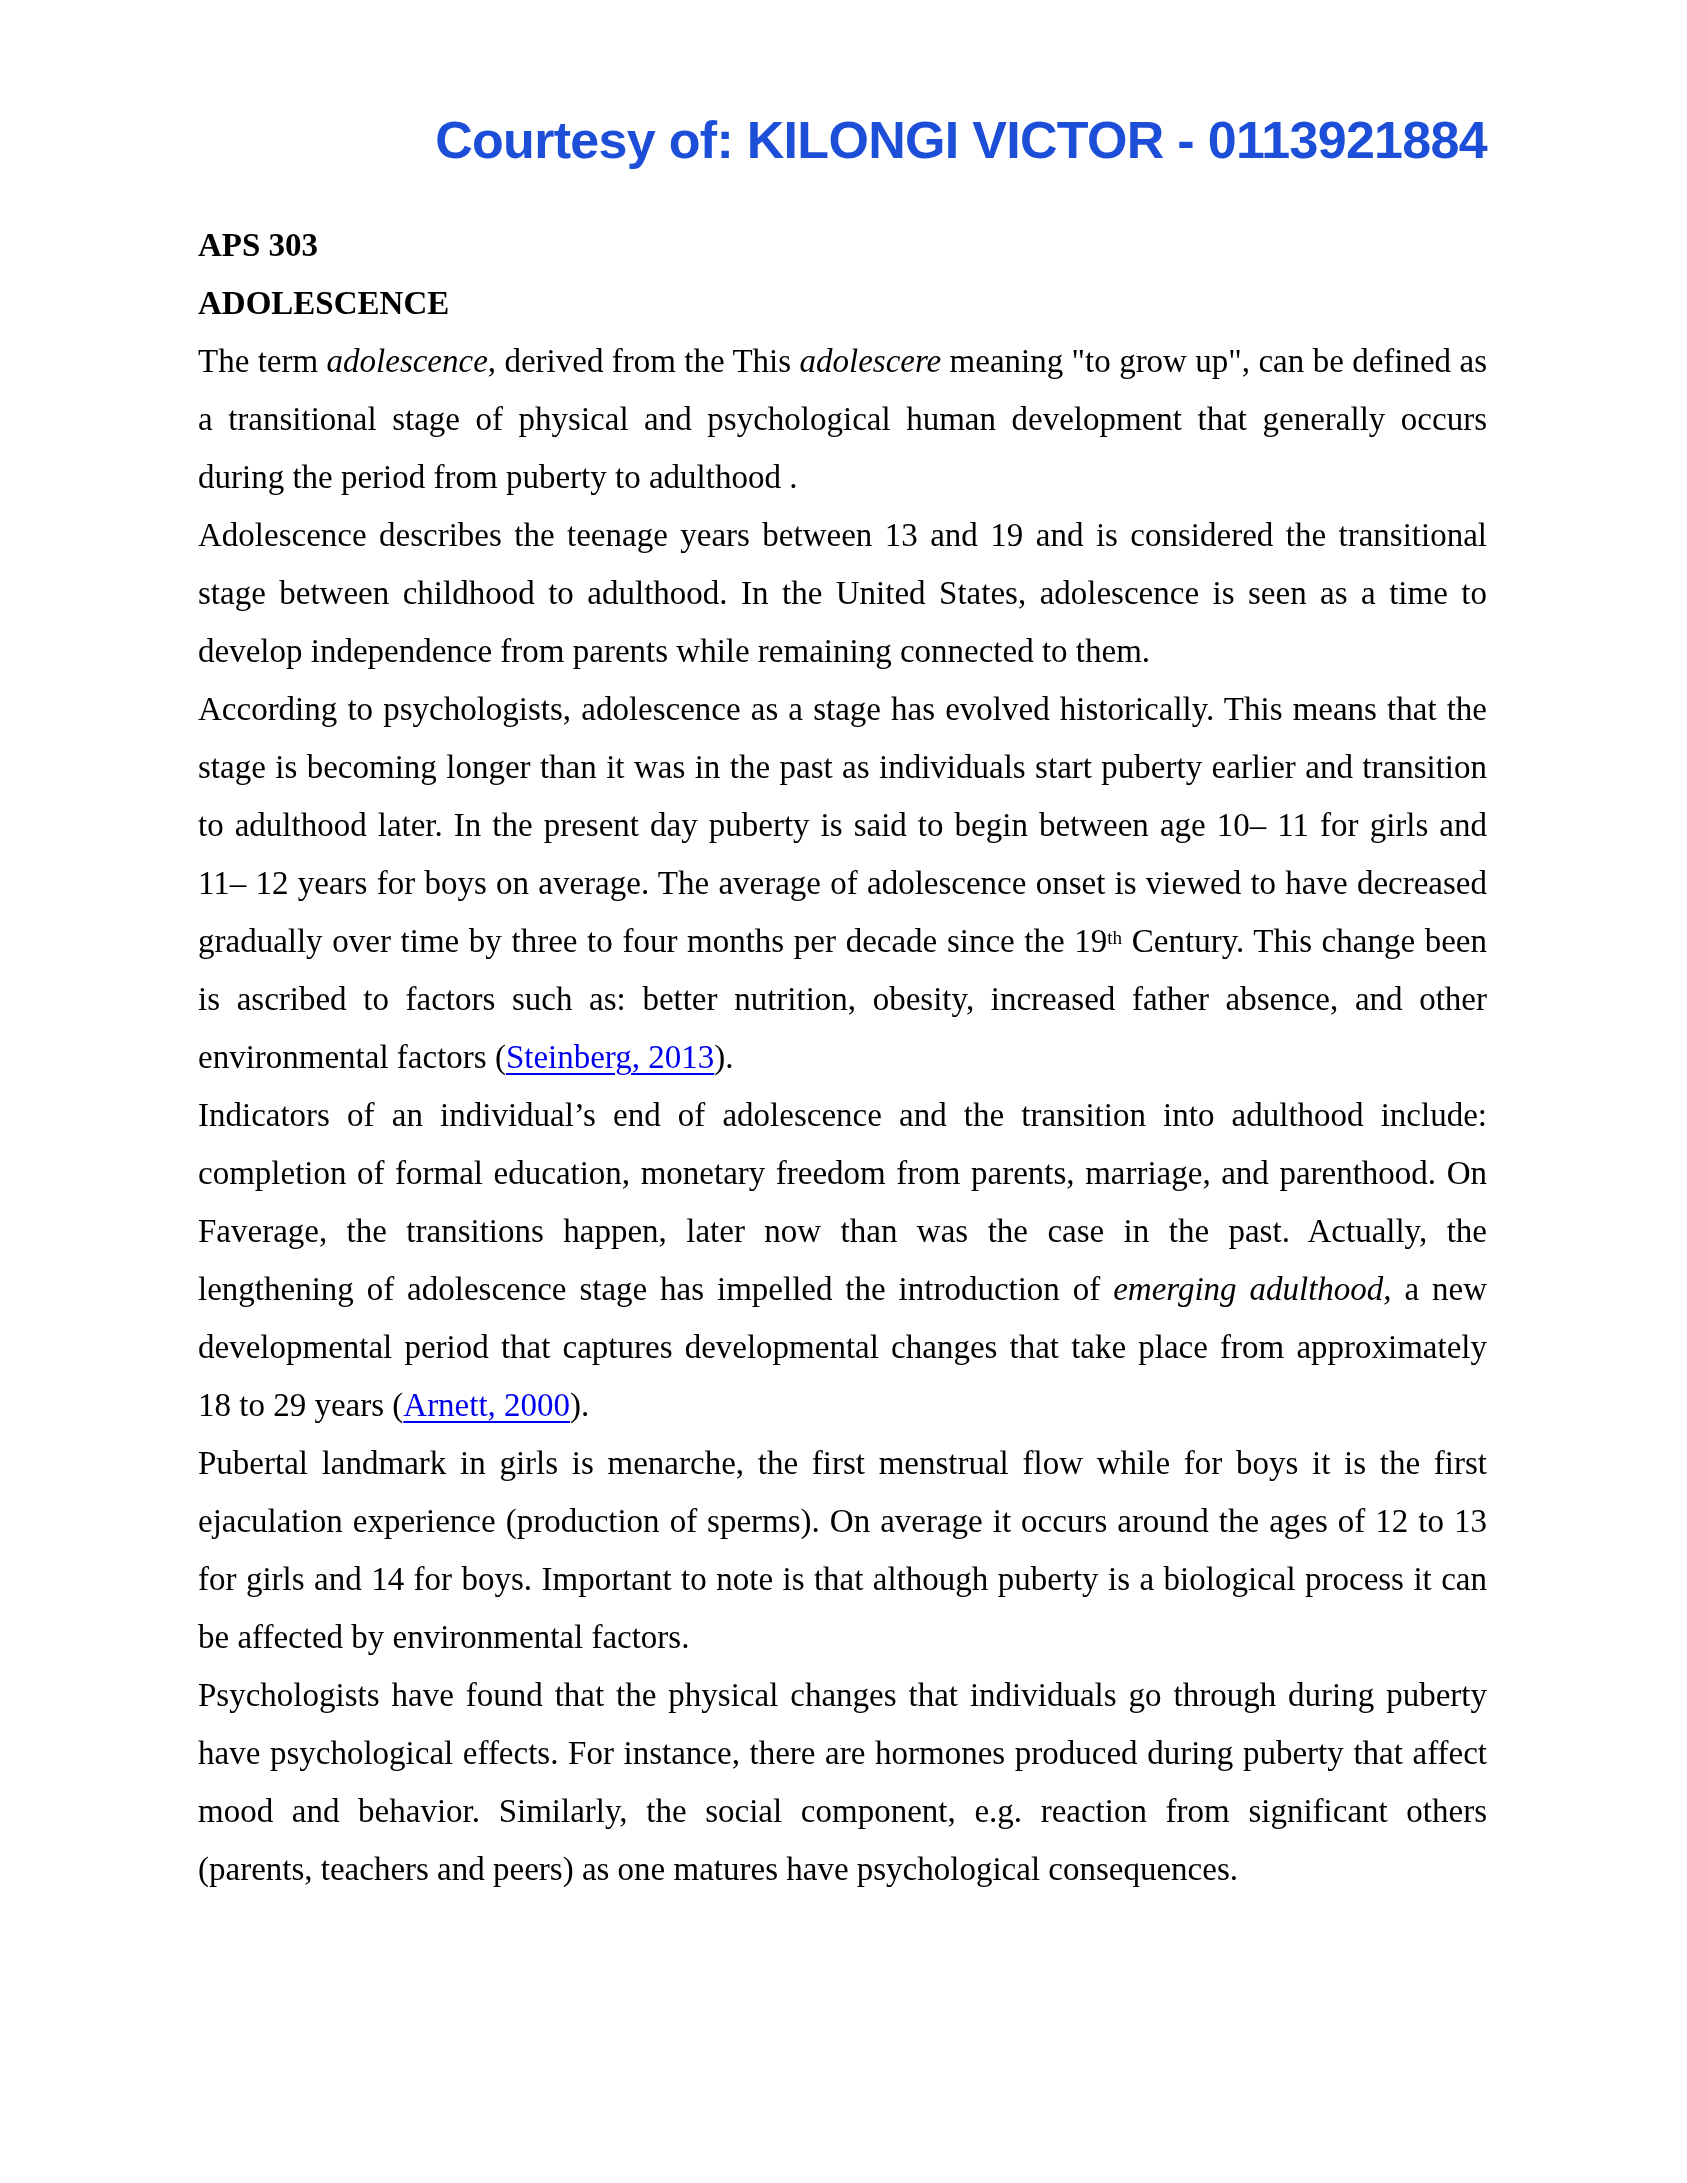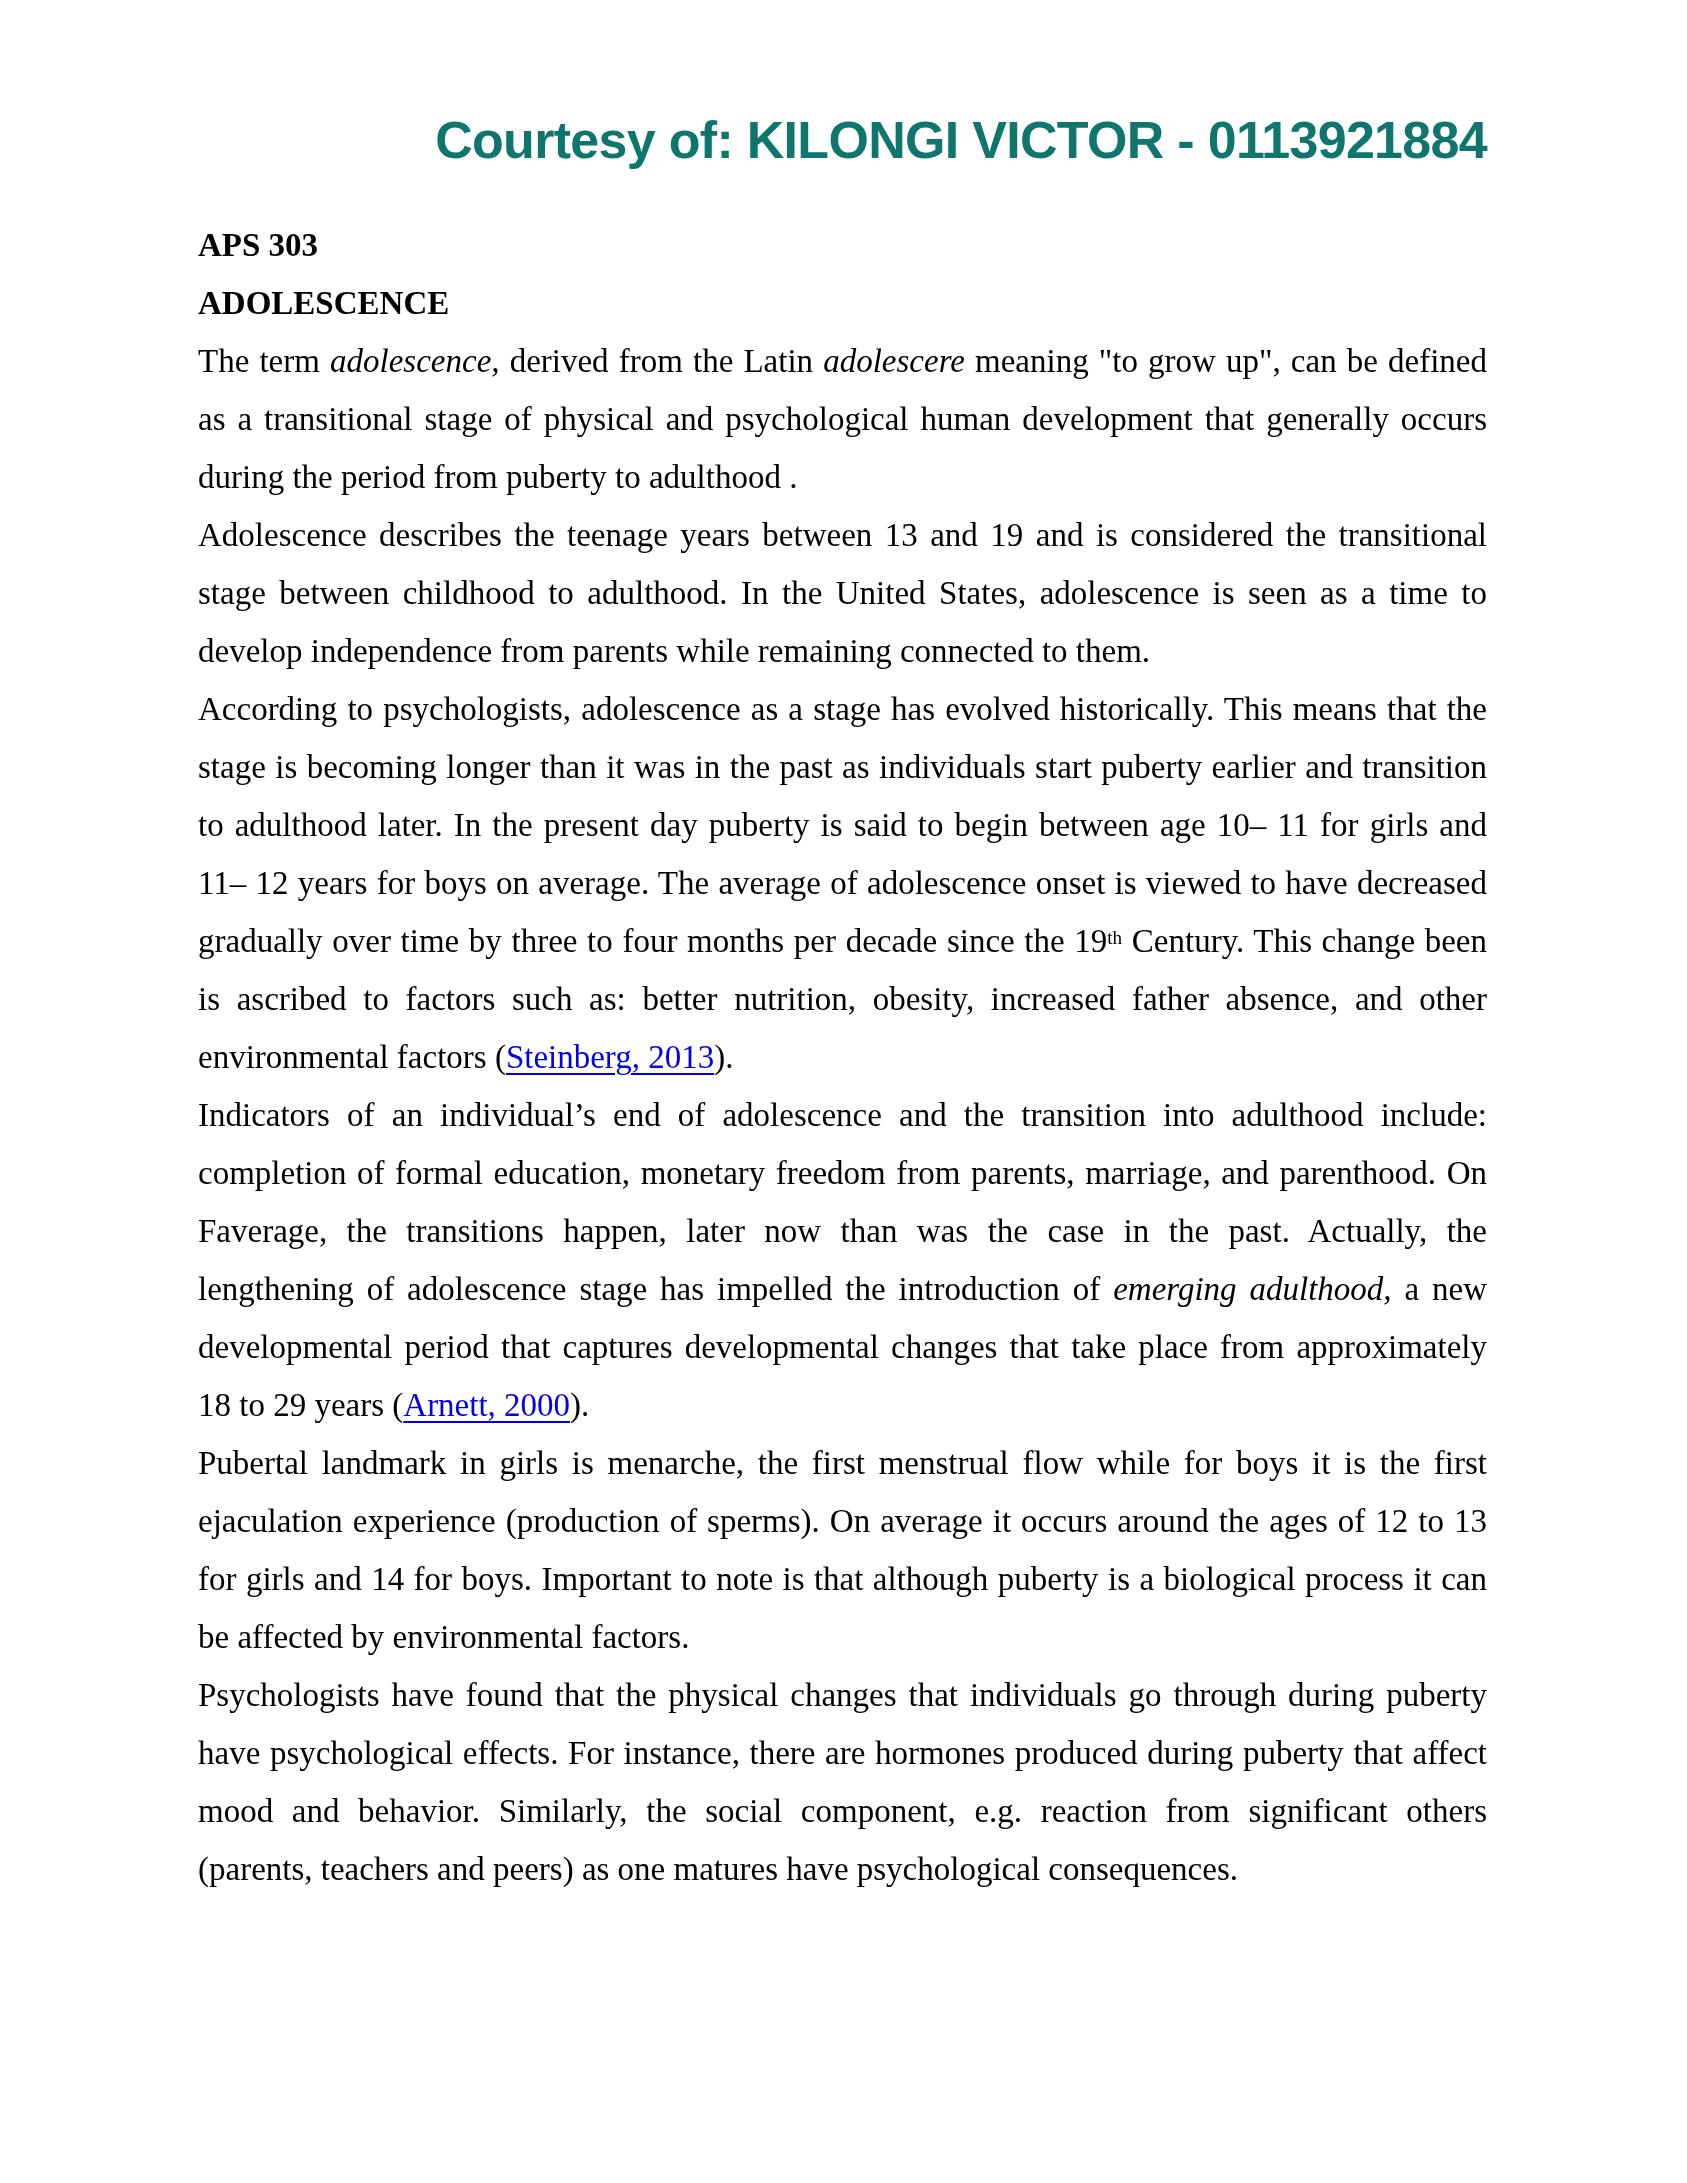--- a/index.html
+++ b/index.html
@@ -59,29 +59,29 @@
     text-underline-offset: 4.6px;
     cursor: pointer;
     margin-top: 18px;
   }
 </style>
 </head>
 <body>
 
 <div class="page" style="background: rgb(255, 255, 255); color: rgb(0, 0, 0);">
 
-  <div class="doc-header" style="color: #0f766e;">Courtesy of: KILONGI VICTOR - 0113921884</div>
+  <div class="doc-header" style="color: #1d4ed8;">Courtesy of: KILONGI VICTOR - 0113921884</div>
 
   <div class="headings">
     <div class="heading">APS 303</div>
     <div class="heading">ADOLESCENCE</div>
   </div>
 
   <div>
-    <p class="para"><span>The term </span><span class="it">adolescence,</span><span> derived from the Latin </span><span class="it">adolescere</span><span> meaning "to grow up", can be defined as a transitional stage of physical and psychological human development that generally occurs during the period from puberty to adulthood .</span></p>
+    <p class="para"><span>The term </span><span class="it">adolescence,</span><span> derived from the This </span><span class="it">adolescere</span><span> meaning "to grow up", can be defined as a transitional stage of physical and psychological human development that generally occurs during the period from puberty to adulthood .</span></p>
     <p class="para"><span>Adolescence describes the teenage years between 13 and 19 and is considered the transitional stage between childhood to adulthood. In the United States, adolescence is seen as a time to develop independence from parents while remaining connected to them.</span></p>
     <p class="para"><span>According to psychologists, adolescence as a stage has evolved historically. This means that the stage is becoming longer than it was in the past as individuals start puberty earlier and transition to adulthood later. In the present day puberty is said to begin between age 10– 11 for girls and 11– 12 years for boys on average. The average of adolescence onset is viewed to have decreased gradually over time by three to four months per decade since the 19</span><sup>th</sup><span> Century. This change been is ascribed to factors such as: better nutrition, obesity, increased father absence, and other environmental factors (</span><a href="#" class="doclink">Steinberg, 2013</a><span>).</span></p>
     <p class="para"><span>Indicators of an individual’s end of adolescence and the transition into adulthood include: completion of formal education, monetary freedom from parents, marriage, and parenthood. On Faverage, the transitions happen, later now than was the case in the past. Actually, the lengthening of adolescence stage has impelled the introduction of </span><span class="it">emerging adulthood,</span><span> a new developmental period that captures developmental changes that take place from approximately 18 to 29 years (</span><a href="#" class="doclink">Arnett, 2000</a><span>).</span></p>
     <p class="para"><span>Pubertal landmark in girls is menarche, the first menstrual flow while for boys it is the first ejaculation experience (production of sperms). On average it occurs around the ages of 12 to 13 for girls and 14 for boys. Important to note is that although puberty is a biological process it can be affected by environmental factors.</span></p>
     <p class="para"><span>Psychologists have found that the physical changes that individuals go through during puberty have psychological effects. For instance, there are hormones produced during puberty that affect mood and behavior. Similarly, the social component, e.g. reaction from significant others (parents, teachers and peers) as one matures have psychological consequences.</span></p>
   </div>
 
 </div>
 
 

